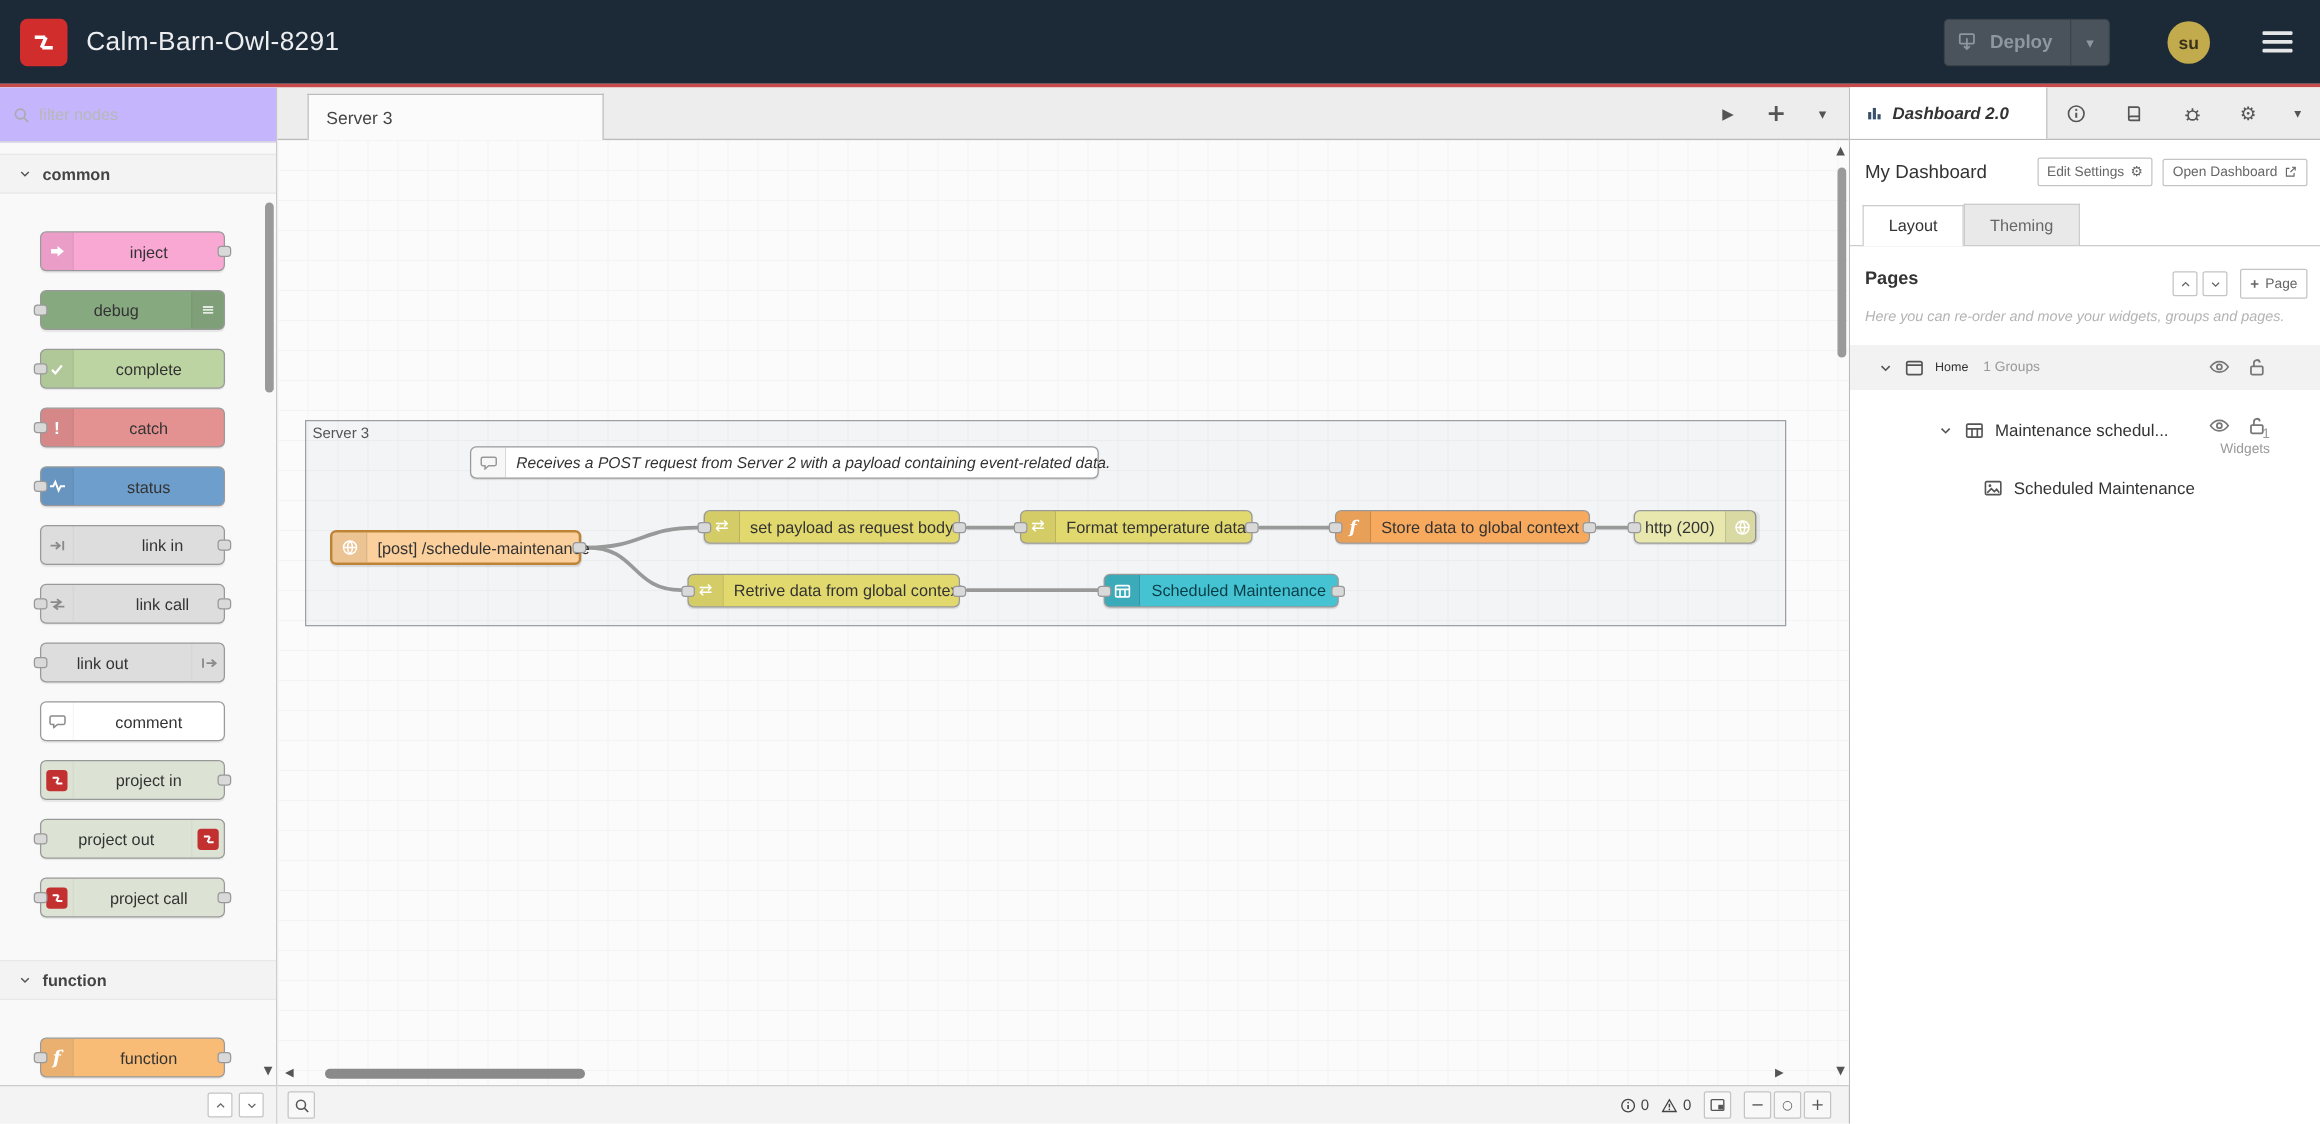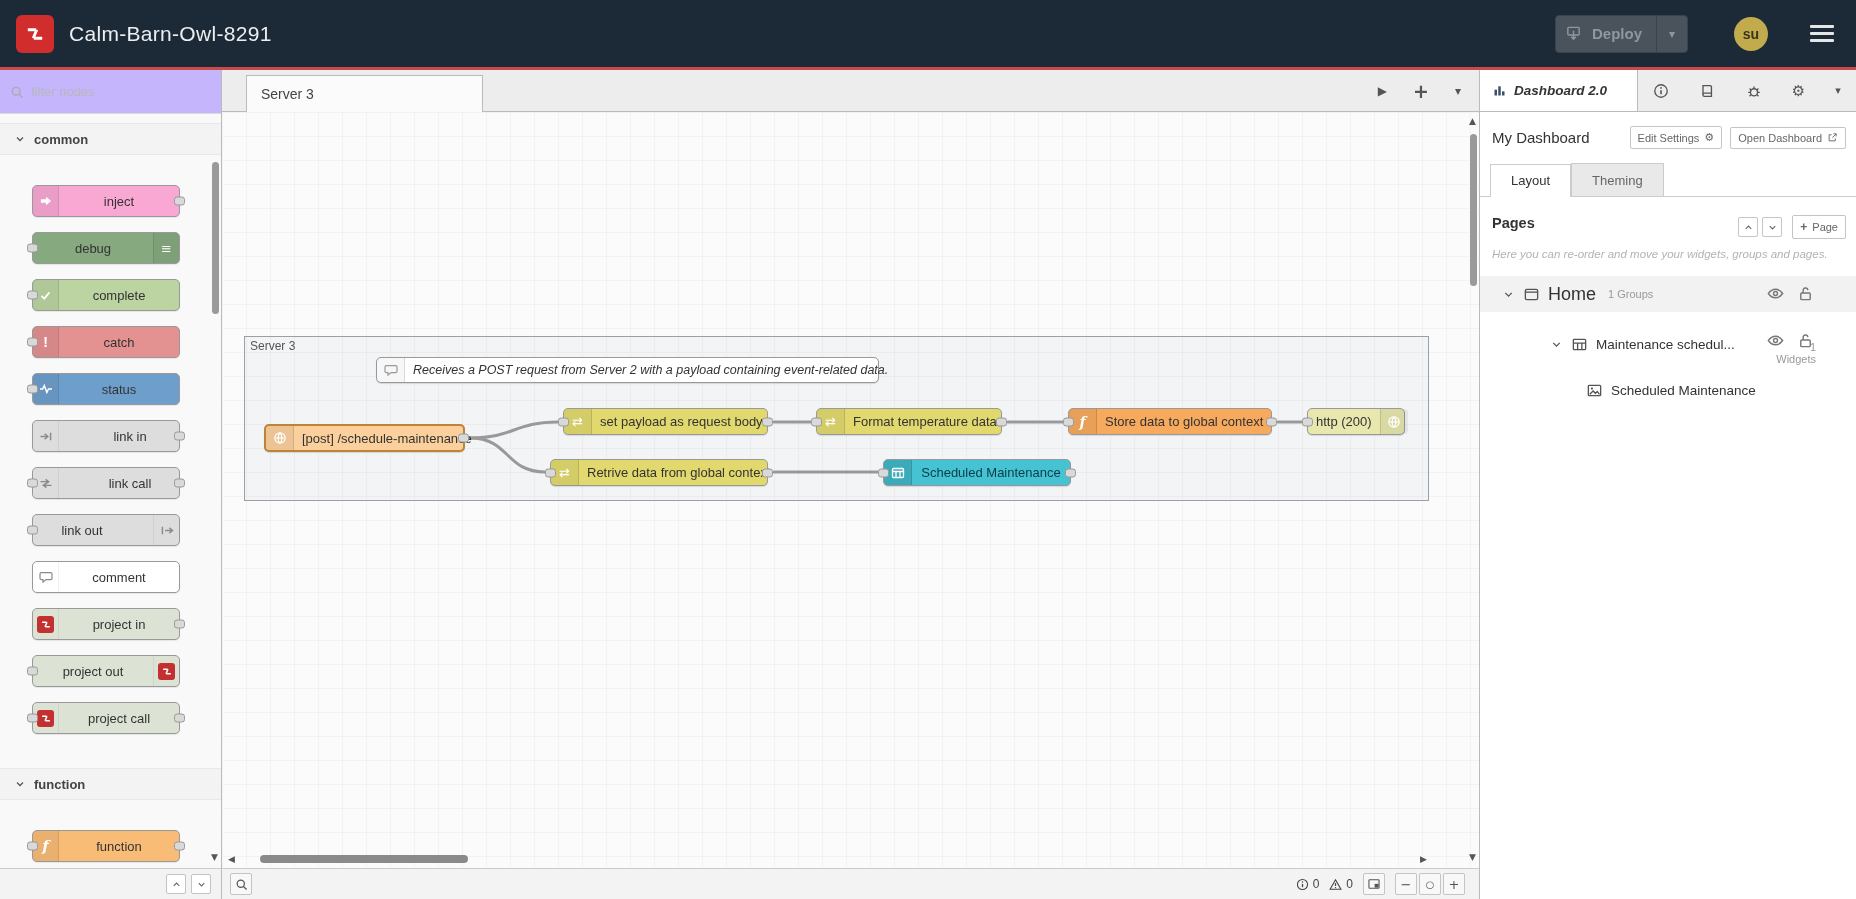--- a/index.html
+++ b/index.html
@@ -125,21 +125,21 @@
   .stab { height:33px; display:flex; align-items:center; padding:0 20px; font-size:13px; color:#666;
           border:1px solid #ccc; border-bottom:none; background:#e9e9e9; cursor:pointer; }
   .stab.active { background:#fff; color:#333; position:relative; top:1px; padding-bottom:1px; }
   .pages-row { display:flex; margin:18px 10px 0 12px; }
   .pages-title { font-size:14.5px; font-weight:bold; color:#333; flex:1; }
   .pagebtns { display:flex; gap:4px; align-items:center; }
   .sb-help { margin:8px 12px 0 12px; font-size:11.5px; line-height:15px; font-style:italic; color:#b3b3b3; }
   .tree { margin-top:14px; }
   .trow { position:relative; display:flex; align-items:center; gap:8px; height:36px; cursor:pointer; }
   .trow.home { background:#f2f2f2; padding-left:22px; }
-  .trow .tmain { font-size:18px; color:#333; }
+  .trow .tmain { font-size:10px; color:#333; }
   .trow .tmeta { font-size:11px; color:#999; margin-left:4px; }
   .trow.grp { padding-left:70px; margin-top:14px; }
   .trow.grp .tmain { font-size:13.5px; }
   .trow.wdg { padding-left:106px; margin-top:10px; }
   .trow.wdg .tmain { font-size:13.5px; }
   .rowicon { position:absolute; top:9px; color:#777; cursor:pointer; z-index:2; }
   .rowicon.eye { right:72px; } .rowicon.lock { right:42px; }
   .grp .rowicon { top:6px; }
   .grpmeta { position:absolute; right:40px; top:15px; width:48px; text-align:right; font-size:11px;
              line-height:12px; color:#999; z-index:1; }

